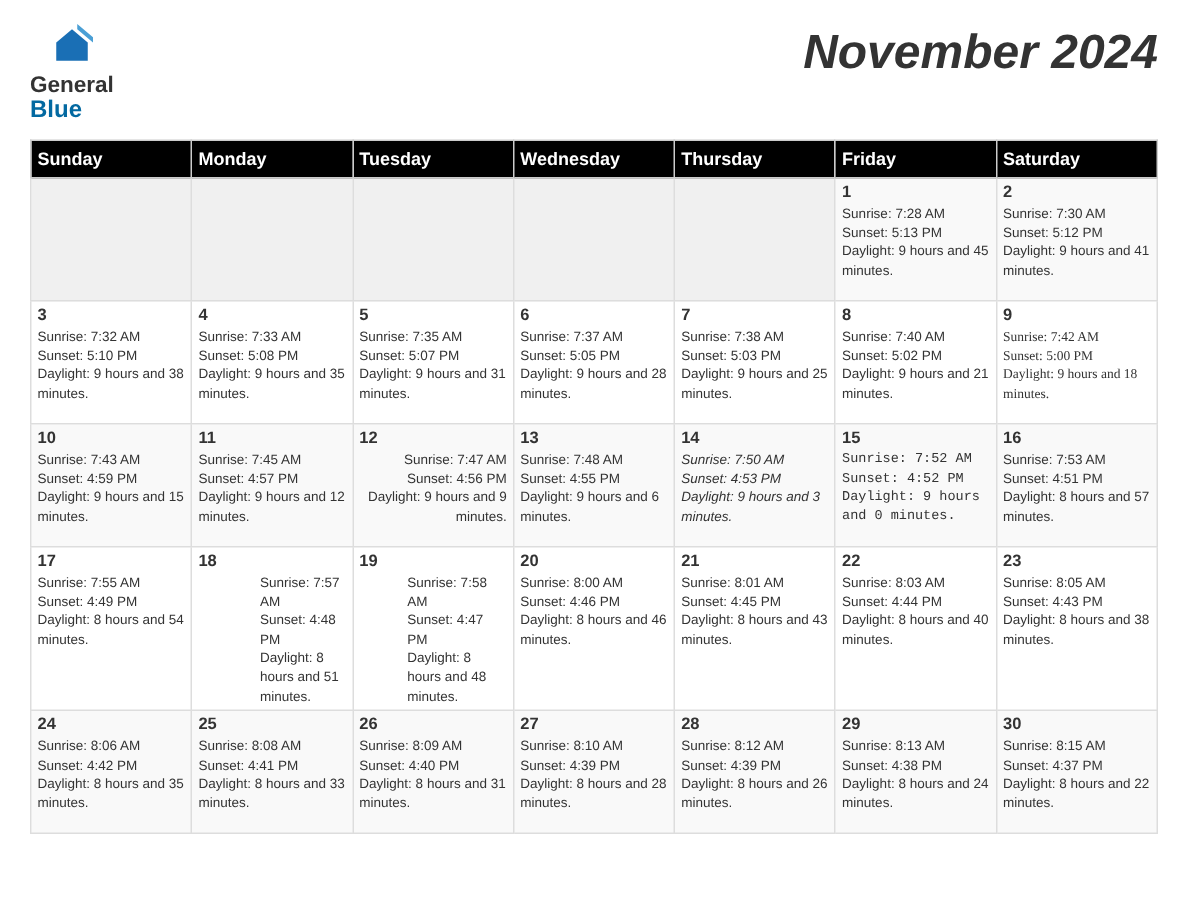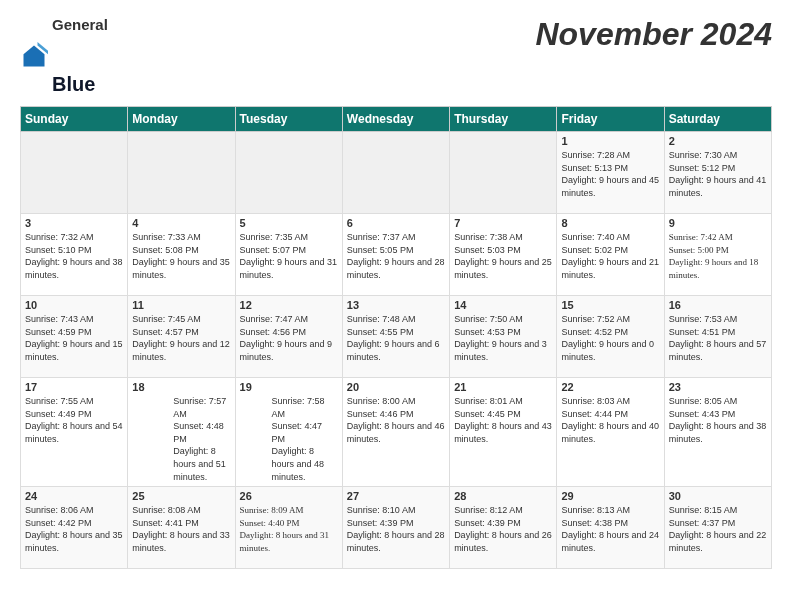--- a/index.html
+++ b/index.html
@@ -18,20 +18,21 @@
     .header {
       display: flex;
       justify-content: space-between;
       align-items: flex-start;
       margin-bottom: 10px;
     }
     .logo {
       display: flex;
       align-items: center;
       gap: 4px;
+      flex-direction: column;
     }
     .logo-icon {
       width: 28px;
       height: 28px;
     }
     .title-block {
       text-align: right;
       font-style: italic;
     }
     .month-title {
@@ -42,21 +43,21 @@
     .subtitle {
       font-size: 14px;
       color: #555;
     }
     .calendar {
       width: 100%;
       border-collapse: collapse;
       table-layout: fixed;
     }
     .calendar thead tr th {
-      background: #0f766e;
+      background: #000000;
       color: #fff;
       font-size: 12px;
       font-weight: bold;
       padding: 5px 4px;
       text-align: left;
       border: 1px solid #ccc;
     }
     .calendar tbody tr td {
       vertical-align: top;
       border: 1px solid #ddd;
@@ -92,21 +93,21 @@
 
 <div class="page">
   <div class="header">
     <div class="logo">
       <svg class="logo-icon" viewBox="0 0 32 32">
         <polygon points="16,4 28,14 28,28 4,28 4,14" fill="#1a6fb5"></polygon>
         <polygon points="20,4 32,14 32,10 20,0" fill="#4a9fd5"></polygon>
       </svg>
       <div>
         <div style="font-size:15px;font-weight:bold;color:#333;">General</div>
-        <div style="font-size:20px;font-weight:bold;color:#0f172a;margin-top:40px;">Blue</div>
+        <div style="font-size:16px;font-weight:bold;color:#0369a1;">Blue</div>
       </div>
     </div>
     <div class="title-block">
       <div class="month-title">November 2024</div>
     </div>
   </div>
 
   <table class="calendar">
     <thead>
       <tr>
@@ -191,39 +192,39 @@
 Daylight: 9 hours and 15 minutes.</div>
           </td>
           <td>
             <span class="day-num">11</span>
             <div class="day-info" style="white-space: pre-line;">Sunrise: 7:45 AM
 Sunset: 4:57 PM
 Daylight: 9 hours and 12 minutes.</div>
           </td>
           <td>
             <span class="day-num">12</span>
-            <div class="day-info" style="white-space: pre-line;">Sunrise: 7:47 AM
+            <div class="day-info" style="white-space: pre-line; text-align: right;">Sunrise: 7:47 AM
 Sunset: 4:56 PM
 Daylight: 9 hours and 9 minutes.</div>
           </td>
           <td>
             <span class="day-num">13</span>
             <div class="day-info" style="white-space: pre-line;">Sunrise: 7:48 AM
 Sunset: 4:55 PM
 Daylight: 9 hours and 6 minutes.</div>
           </td>
           <td>
             <span class="day-num">14</span>
-            <div class="day-info" style="white-space: pre-line;">Sunrise: 7:50 AM
+            <div class="day-info" style="white-space: pre-line; font-style: italic;">Sunrise: 7:50 AM
 Sunset: 4:53 PM
 Daylight: 9 hours and 3 minutes.</div>
           </td>
           <td>
             <span class="day-num">15</span>
-            <div class="day-info" style="white-space: pre-line;">Sunrise: 7:52 AM
+            <div class="day-info" style="white-space: pre-line; font-family: Liberation Mono, monospace;">Sunrise: 7:52 AM
 Sunset: 4:52 PM
 Daylight: 9 hours and 0 minutes.</div>
           </td>
           <td>
             <span class="day-num">16</span>
             <div class="day-info" style="white-space: pre-line;">Sunrise: 7:53 AM
 Sunset: 4:51 PM
 Daylight: 8 hours and 57 minutes.</div>
           </td>
         </tr>
@@ -279,21 +280,21 @@
 Daylight: 8 hours and 35 minutes.</div>
           </td>
           <td>
             <span class="day-num">25</span>
             <div class="day-info" style="white-space: pre-line;">Sunrise: 8:08 AM
 Sunset: 4:41 PM
 Daylight: 8 hours and 33 minutes.</div>
           </td>
           <td>
             <span class="day-num">26</span>
-            <div class="day-info" style="white-space: pre-line; font-family: Liberation Serif, serif;">Sunrise: 8:09 AM
+            <div class="day-info" style="white-space: pre-line;">Sunrise: 8:09 AM
 Sunset: 4:40 PM
 Daylight: 8 hours and 31 minutes.</div>
           </td>
           <td>
             <span class="day-num">27</span>
             <div class="day-info" style="white-space: pre-line;">Sunrise: 8:10 AM
 Sunset: 4:39 PM
 Daylight: 8 hours and 28 minutes.</div>
           </td>
           <td>

